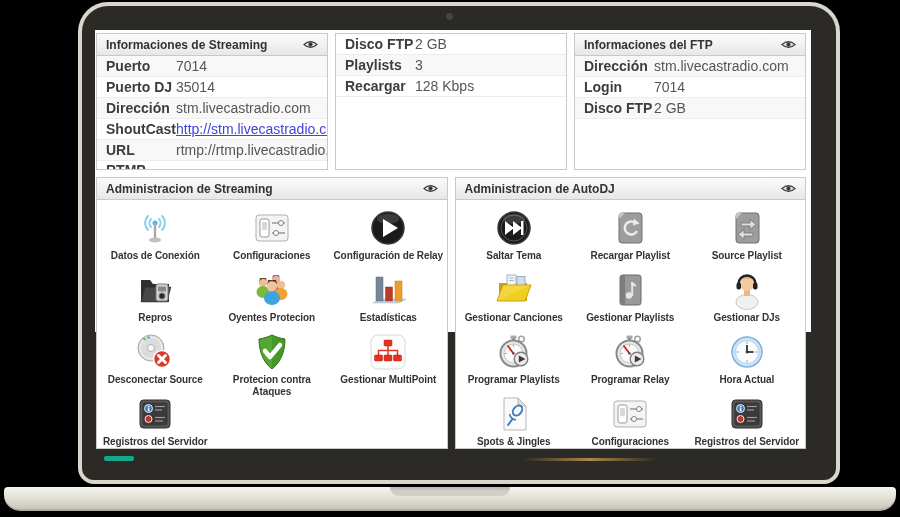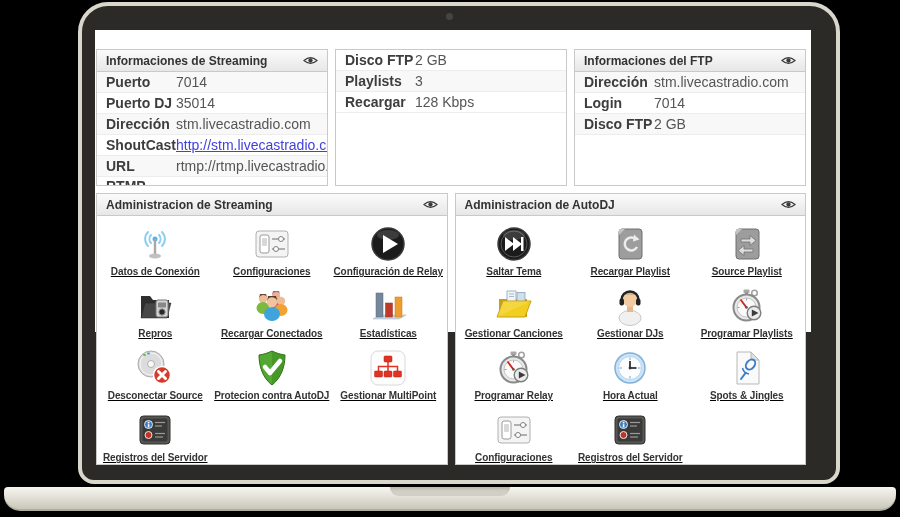--- a/index.html
+++ b/index.html
@@ -14,42 +14,42 @@
   .accent-tan{position:absolute;left:522px;top:458px;width:135px;height:3px;
        background:linear-gradient(90deg,rgba(170,130,60,0),rgba(186,145,75,.9),rgba(170,130,60,0));}
   .base{position:absolute;left:4px;top:487px;width:892px;height:24px;box-sizing:border-box;
         background:linear-gradient(#f6f5f0,#dddbd0 60%,#c9c7bb);
         border-bottom:2px solid #aeac9f;border-radius:4px 4px 16px 16px;}
   .notch{position:absolute;left:386px;top:0;width:120px;height:9px;background:#d2d0c4;
          border-radius:0 0 10px 10px;box-shadow:inset 0 2px 3px rgba(0,0,0,.12);}
 
   
   .screen{position:absolute;left:95px;top:30px;width:716px;height:302px;box-sizing:border-box;
-          background:#fff;padding:19px 5px 0 1px;}
+          background:#fff;padding:3px 5px 0 1px;}
   .row{display:flex;gap:7px;}
   .top-row{margin-bottom:7px;}
   .panel{flex:1;box-sizing:border-box;border:1px solid #c9c9c9;background:#fff;overflow:hidden;}
   .info-panel{height:137px;}
   .admin-panel{height:272px;}
   .panel-header{height:22px;box-sizing:border-box;background:linear-gradient(#fbfbfb,#e7e7e7);
         border-bottom:1px solid #c9c9c9;display:flex;align-items:center;justify-content:space-between;
         padding:0 9px;}
   .panel-title{font-size:12px;font-weight:bold;color:#333;}
   .eye{display:flex;align-items:center;cursor:pointer;}
 
   
   .info-row{display:flex;height:20px;line-height:20px;border-bottom:1px solid #ededed;font-size:14px;}
   .info-row.alt{background:#f8f8f8;}
   .info-label{width:70px;padding-left:9px;font-weight:bold;color:#3d3d3d;flex-shrink:0;}
   .info-value{color:#555;white-space:nowrap;}
   a.info-value{color:#4141dd;text-decoration:underline;}
 
   
   .icon-grid{display:grid;grid-template-columns:1fr 1fr 1fr;grid-auto-rows:62px;padding-top:4px;}
-  .grid-item{display:flex;flex-direction:column;align-items:center;padding-top:4px;cursor:pointer;text-decoration:underline;}
+  .grid-item{display:flex;flex-direction:column;align-items:center;padding-top:4px;cursor:pointer;}
   .grid-icon{width:40px;height:40px;flex-shrink:0;}
   .grid-icon svg{display:block;}
   .grid-label{font-size:10px;font-weight:bold;color:#333;margin-top:2px;text-align:center;
               line-height:1.15;max-width:116px;letter-spacing:-0.1px;}
 </style>
 </head>
 <body>
 
 <div id="stage">
 
@@ -217,21 +217,21 @@
                   <circle cx="11" cy="13" r="4.2" fill="#eebd96"></circle>
                   <path d="M7 12 A4.5 4.5 0 0 1 15 11 L14 8 L8 8 Z" fill="#6b4a2e"></path>
                   <ellipse cx="11" cy="22" rx="6.5" ry="6" fill="#7cb93e"></ellipse>
                   <circle cx="29" cy="15" r="4.2" fill="#eebd96"></circle>
                   <ellipse cx="29" cy="24" rx="6.5" ry="6" fill="#f0a232"></ellipse>
                   <circle cx="20" cy="16" r="5.2" fill="#f0c49e"></circle>
                   <path d="M15 15 A5.5 5.5 0 0 1 25 14 L24 10 L16 10 Z" fill="#5a3c24"></path>
                   <ellipse cx="20" cy="28" rx="8" ry="7" fill="#3fa3dc"></ellipse>
                 </svg>
               </div>
-              <div class="grid-label">Recargar Conectados</div>
+              <div class="grid-label">Oyentes Protecion</div>
             </div>
             <div class="grid-item">
               <div class="grid-icon">
                 <svg viewBox="0 0 40 40" width="40" height="40">
                   <path d="M5 33 L12 29 L38 29 L31 33 Z" fill="#c9d6e2" stroke="#9ab0c0" stroke-width="0.5"></path>
                   <rect x="8" y="7" width="7" height="24" fill="#76879c" stroke="#5a6a7e" stroke-width="0.5"></rect>
                   <rect x="17.5" y="17" width="7" height="14" fill="#c03a2b" stroke="#9a2d20" stroke-width="0.5"></rect>
                   <rect x="27" y="11" width="7" height="20" fill="#ef9c2e" stroke="#c67d1e" stroke-width="0.5"></rect>
                 </svg>
               </div>
@@ -252,21 +252,21 @@
               <div class="grid-label">Desconectar Source</div>
             </div>
             <div class="grid-item">
               <div class="grid-icon">
                 <svg viewBox="0 0 40 40" width="40" height="40">
                   <path d="M20 3 C24 5 29 6.5 33 7 C33 19 29 30 20 37 C11 30 7 19 7 7 C11 6.5 16 5 20 3 Z" fill="#52a832" stroke="#2e7018"></path>
                   <path d="M20 3 C24 5 29 6.5 33 7 C33 19 29 30 20 37 Z" fill="#3d8b22" opacity="0.55"></path>
                   <path d="M13 19 L18 25 L28 13" fill="none" stroke="#fff" stroke-width="4.5" stroke-linecap="round" stroke-linejoin="round"></path>
                 </svg>
               </div>
-              <div class="grid-label">Protecion contra AutoDJ</div>
+              <div class="grid-label">Protecion contra Ataques</div>
             </div>
             <div class="grid-item">
               <div class="grid-icon">
                 <svg viewBox="0 0 40 40" width="40" height="40">
                   <rect x="3" y="3" width="34" height="34" rx="7" fill="#fdfdfd" stroke="#d8d8d8"></rect>
                   <path d="M20 14 V18.5 M10.5 23 V18.5 H29.5 V23 M20 18.5 V23" fill="none" stroke="#e23222" stroke-width="1.5"></path>
                   <g fill="#e23222" stroke="#b02315" stroke-width="0.5">
                     <rect x="16" y="8" width="8" height="6" rx="1"></rect>
                     <rect x="6.5" y="23" width="8" height="6" rx="1"></rect>
                     <rect x="16" y="23" width="8" height="6" rx="1"></rect>
@@ -354,20 +354,32 @@
                   <rect x="23" y="6.5" width="8" height="10" fill="#cfe0ea" stroke="#8aa4b8" stroke-width="0.8"></rect>
                   <path d="M3 31 L9 15 L37 15 L31 31 Z" fill="#f2cf1e" stroke="#c7a113"></path>
                   <path d="M3 31 L9 15 L37 15 Z" fill="#fff" opacity="0.15"></path>
                 </svg>
               </div>
               <div class="grid-label">Gestionar Canciones</div>
             </div>
             <div class="grid-item">
               <div class="grid-icon">
                 <svg viewBox="0 0 40 40" width="40" height="40">
+                  <rect x="10" y="5" width="21" height="30" rx="2.5" fill="#999" stroke="#6a6a6a"></rect>
+                  <rect x="10" y="5" width="5" height="30" rx="2" fill="#7d7d7d"></rect>
+                  <circle cx="19" cy="25.5" r="3.2" fill="#e6e6e6"></circle>
+                  <rect x="21.2" y="12" width="2" height="14" fill="#e6e6e6"></rect>
+                  <path d="M21.2 12 Q26 13 26.5 17 Q24.5 15.5 21.2 15.5 Z" fill="#e6e6e6"></path>
+                </svg>
+              </div>
+              <div class="grid-label">Gestionar Playlists</div>
+            </div>
+            <div class="grid-item">
+              <div class="grid-icon">
+                <svg viewBox="0 0 40 40" width="40" height="40">
                   <ellipse cx="20" cy="32" rx="11" ry="7.5" fill="#f0f0ee" stroke="#c8c8c8"></ellipse>
                   <rect x="17" y="20" width="6" height="6" fill="#e8b88c"></rect>
                   <circle cx="20" cy="14" r="7" fill="#f2cba2"></circle>
                   <path d="M13 12 A7 7 0 0 1 27 12 L27 9 L13 9 Z" fill="#d8b380"></path>
                   <path d="M11.5 14 A8.5 8.5 0 0 1 28.5 14" fill="none" stroke="#222" stroke-width="2.5"></path>
                   <rect x="9.5" y="12.5" width="4.5" height="7" rx="2" fill="#222"></rect>
                   <rect x="26" y="12.5" width="4.5" height="7" rx="2" fill="#222"></rect>
                 </svg>
               </div>
               <div class="grid-label">Gestionar DJs</div>

